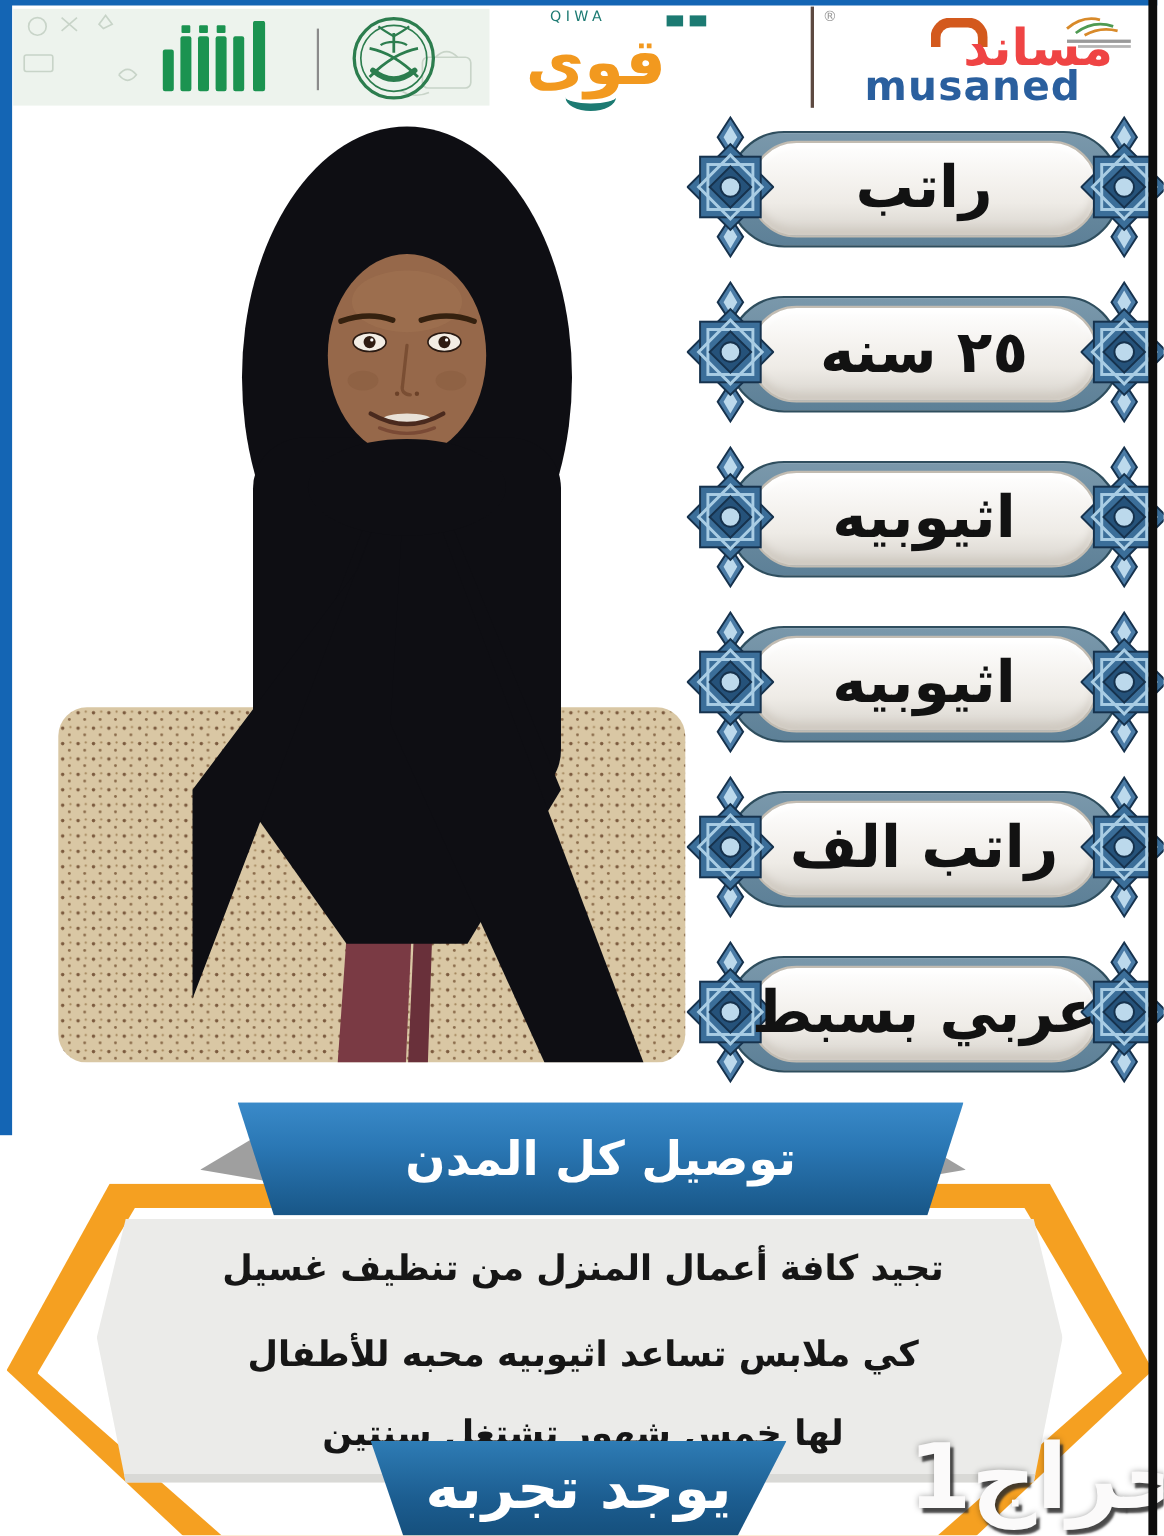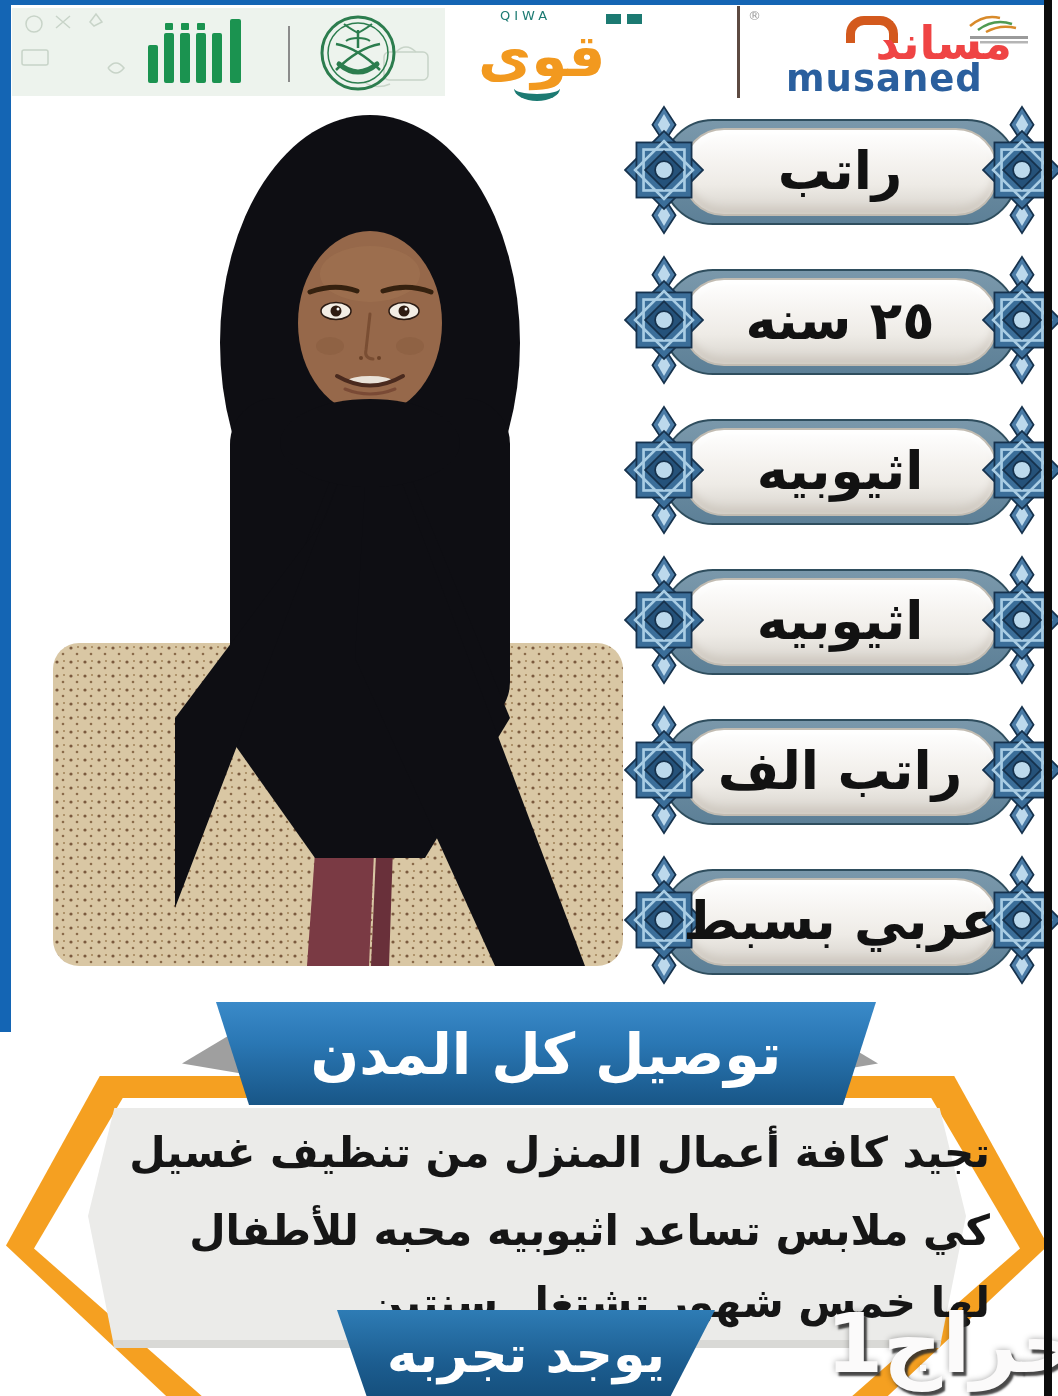--- a/index.html
+++ b/index.html
@@ -52,23 +52,23 @@
   .card-gray{position:absolute;left:88px;top:1108px;width:878px;height:240px;background:#ebebe9;z-index:9;
     clip-path:polygon(3% 0,97% 0,100% 45%,97% 100%,3% 100%,0 45%);
     box-shadow:inset 0 -8px 0 #d9d9d6;}
   .ribbon-wing{position:absolute;top:1012px;width:86px;height:66px;background:#9f9f9f;z-index:10;}
   .ribbon-wing.l{left:182px;clip-path:polygon(0 78%,100% 0,100% 100%);}
   .ribbon-wing.r{left:792px;clip-path:polygon(0 0,100% 78%,0 100%);}
   .ribbon{position:absolute;left:216px;top:1002px;width:660px;height:103px;z-index:11;
     background:linear-gradient(180deg,#3a8ac9 0%,#2a77b4 40%,#185687 100%);
     clip-path:polygon(0 0,100% 0,95% 100%,5% 100%);
     display:flex;align-items:center;justify-content:center;
-    font-size:57px;font-weight:bold;color:#ffffff;}
-  .desc-line{position:absolute;left:70px;width:920px;text-align:right;z-index:12;
-    font-weight:bold;color:#161616;font-size:42px;line-height:66px;}
+    font-size:43px;font-weight:bold;color:#ffffff;}
+  .desc-line{position:absolute;left:70px;width:920px;text-align:center;z-index:12;
+    font-weight:bold;color:#161616;font-size:32px;line-height:66px;}
   .desc-1{top:1120px;}
   .desc-2{top:1198px;}
   .desc-3{top:1270px;}
   .trial-banner{position:absolute;left:337px;top:1310px;width:378px;height:88px;z-index:13;
     background:linear-gradient(180deg,#2e7cb5 0%,#1c5d90 60%,#154f7c 100%);
     clip-path:polygon(0 0,100% 0,88% 100%,8% 100%);
     display:flex;align-items:center;justify-content:center;
     font-size:52px;font-weight:bold;color:#ffffff;}
   .watermark{position:absolute;left:826px;top:1296px;z-index:20;font-size:82px;font-weight:bold;color:#fbfafa;
     text-shadow:3px 4px 2px rgba(45,45,45,.85),0 0 6px rgba(0,0,0,.35);white-space:nowrap;}

